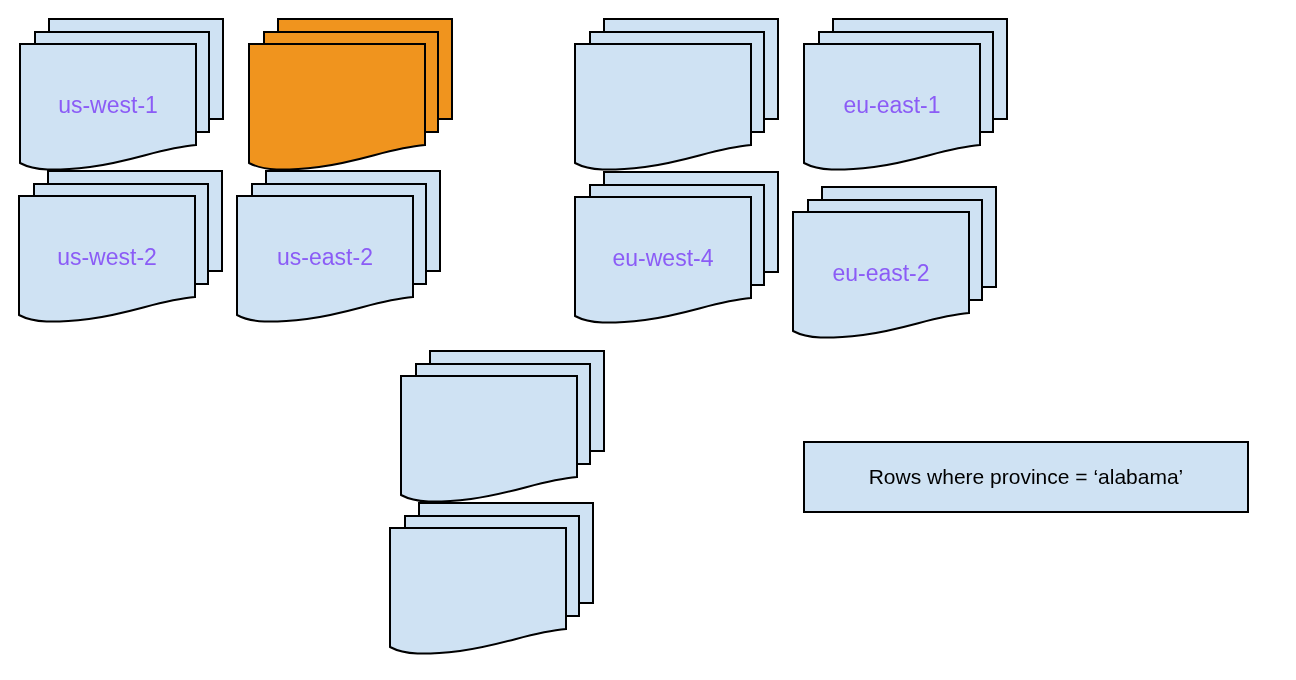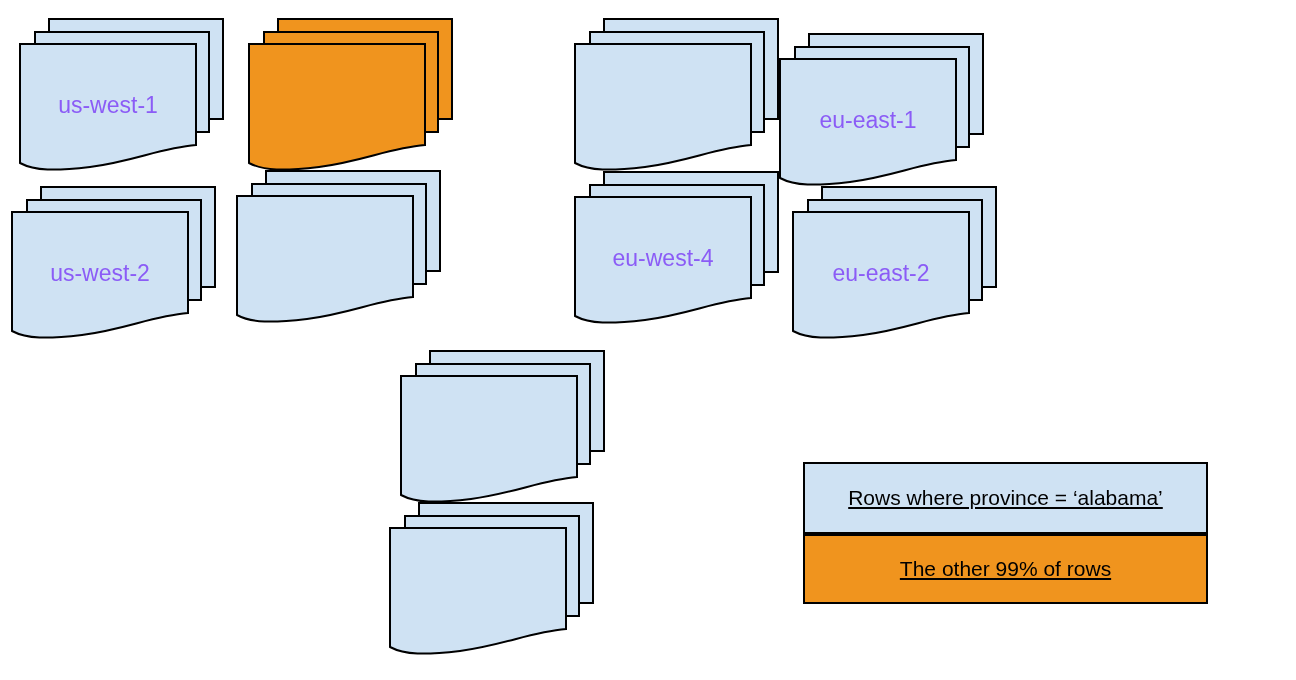--- a/index.html
+++ b/index.html
@@ -90,42 +90,43 @@
         <path class="doc-path" d="M 0 0 H 176 V 101 C 140 104 115 117 70 123 C 35 127 15 127 0 119 Z" style="fill: rgb(240, 148, 30);"></path>
       </svg>
     </div>
       <div class="stack" style="left: 575px; top: 18px;">
       <div class="page back" style="background: rgb(207, 226, 243);"></div>
       <div class="page mid" style="background: rgb(207, 226, 243);"></div>
       <svg class="front" viewBox="0 0 176 126" xmlns="http://www.w3.org/2000/svg">
         <path class="doc-path" d="M 0 0 H 176 V 101 C 140 104 115 117 70 123 C 35 127 15 127 0 119 Z" style="fill: rgb(207, 226, 243);"></path>
       </svg>
     </div>
-      <div class="stack" style="left: 780px; top: 18px; margin-top: 15px;">
+      <div class="stack" style="left: 804px; top: 18px;">
       <div class="page back" style="background: rgb(207, 226, 243);"></div>
       <div class="page mid" style="background: rgb(207, 226, 243);"></div>
       <svg class="front" viewBox="0 0 176 126" xmlns="http://www.w3.org/2000/svg">
         <path class="doc-path" d="M 0 0 H 176 V 101 C 140 104 115 117 70 123 C 35 127 15 127 0 119 Z" style="fill: rgb(207, 226, 243);"></path>
       </svg>
       <div class="label">eu-east-1</div>
     </div>
-      <div class="stack" style="left: 12px; top: 170px; margin-top: 16px;">
+      <div class="stack" style="left: 19px; top: 170px;">
       <div class="page back" style="background: rgb(207, 226, 243);"></div>
       <div class="page mid" style="background: rgb(207, 226, 243);"></div>
       <svg class="front" viewBox="0 0 176 126" xmlns="http://www.w3.org/2000/svg">
         <path class="doc-path" d="M 0 0 H 176 V 101 C 140 104 115 117 70 123 C 35 127 15 127 0 119 Z" style="fill: rgb(207, 226, 243);"></path>
       </svg>
       <div class="label">us-west-2</div>
     </div>
       <div class="stack" style="left: 237px; top: 170px;">
       <div class="page back" style="background: rgb(207, 226, 243);"></div>
       <div class="page mid" style="background: rgb(207, 226, 243);"></div>
       <svg class="front" viewBox="0 0 176 126" xmlns="http://www.w3.org/2000/svg">
         <path class="doc-path" d="M 0 0 H 176 V 101 C 140 104 115 117 70 123 C 35 127 15 127 0 119 Z" style="fill: rgb(207, 226, 243);"></path>
       </svg>
+      <div class="label">us-east-2</div>
     </div>
       <div class="stack" style="left: 575px; top: 171px;">
       <div class="page back" style="background: rgb(207, 226, 243);"></div>
       <div class="page mid" style="background: rgb(207, 226, 243);"></div>
       <svg class="front" viewBox="0 0 176 126" xmlns="http://www.w3.org/2000/svg">
         <path class="doc-path" d="M 0 0 H 176 V 101 C 140 104 115 117 70 123 C 35 127 15 127 0 119 Z" style="fill: rgb(207, 226, 243);"></path>
       </svg>
       <div class="label">eu-west-4</div>
     </div>
       <div class="stack" style="left: 793px; top: 186px; text-decoration: underline;">
@@ -145,22 +146,19 @@
     </div>
       <div class="stack" style="left: 390px; top: 502px;">
       <div class="page back" style="background: rgb(207, 226, 243);"></div>
       <div class="page mid" style="background: rgb(207, 226, 243);"></div>
       <svg class="front" viewBox="0 0 176 126" xmlns="http://www.w3.org/2000/svg">
         <path class="doc-path" d="M 0 0 H 176 V 101 C 140 104 115 117 70 123 C 35 127 15 127 0 119 Z" style="fill: rgb(207, 226, 243);"></path>
       </svg>
     </div>
     </div>
 
-  <div id="legend" style="left: 803px; top: 462px; width: 405px; text-decoration: underline;">
+  <div id="legend" style="left: 803px; top: 441px; width: 446px;">
     <div class="legend-row" id="legend-row-0" style="height: 72px; background: rgb(207, 226, 243);">
       <span>Rows where province = ‘alabama’</span>
-    </div>
-    <div class="legend-row" id="legend-row-1" style="height: 70px; background: rgb(240, 148, 30);">
-      <span>The other 99% of rows</span>
     </div>
   </div>
 
 </div>
 
 </body></html>

